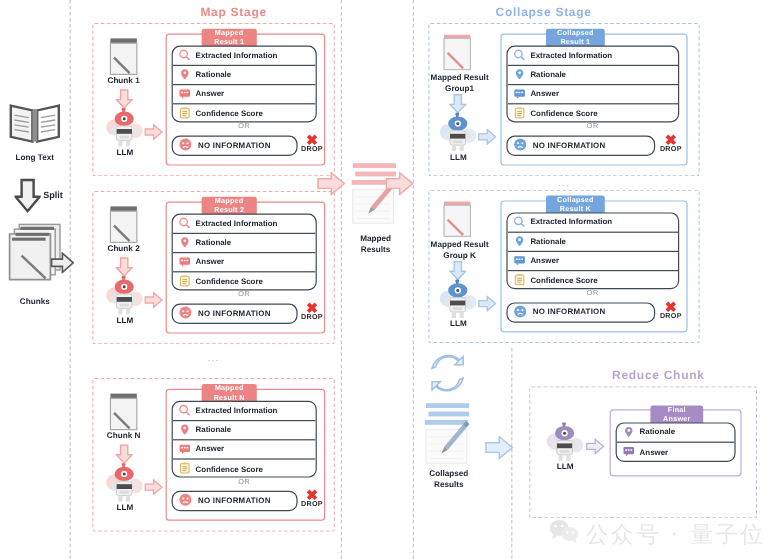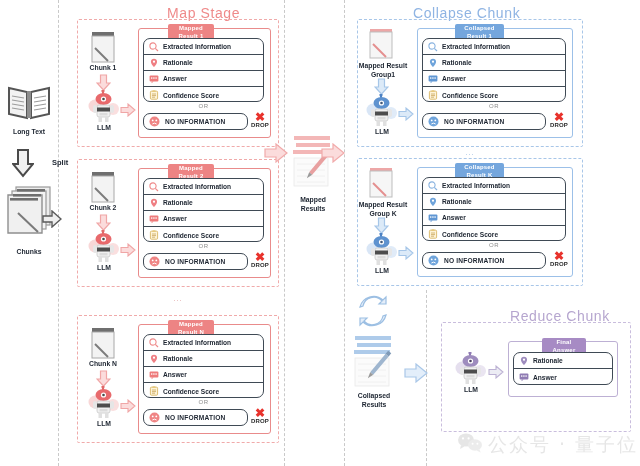--- a/index.html
+++ b/index.html
@@ -5,21 +5,21 @@
   html,body{margin:0;padding:0;}
   body{
     width:640px;height:466px;background:#ffffff;
     font-family:"Liberation Sans", sans-serif;
     overflow:hidden;position:relative;
   }
   #canvas{position:absolute;left:0;top:0;width:640px;height:466px;}
   .abs{position:absolute;}
 
   
-  .stage-title{font-size:14px;font-weight:normal;letter-spacing:.6px;white-space:nowrap;}
+  .stage-title{font-size:10px;font-weight:bold;letter-spacing:.6px;white-space:nowrap;}
   .t-map{color:#ef8a8a;}
   .t-collapse{color:#8fb4e3;}
   .t-reduce{color:#b6a6cf;}
 
   
   .vdiv{border-left:1px dashed #c9c9c9;width:0;}
 
   
   .panel{box-sizing:border-box;border:1px dashed #f0aaaa;border-radius:2px;background:transparent;}
   .panel-blue{box-sizing:border-box;border:1px dashed #a8c6e8;border-radius:2px;}
@@ -67,21 +67,21 @@
 <body>
 
 <div id="canvas">
 
   <div class="abs vdiv" style="left:58px;top:0px;height:466px;"></div>
   <div class="abs vdiv" style="left:284px;top:0px;height:466px;"></div>
   <div class="abs vdiv" style="left:344px;top:0px;height:466px;"></div>
   <div class="abs vdiv" style="left:426px;top:290px;height:176px;"></div>
 
   <div class="abs stage-title t-map" style="left:167px;top:5px;">Map Stage</div>
-  <div class="abs stage-title t-collapse" style="left:413px;top:5px;">Collapse Chunk</div>
+  <div class="abs stage-title t-collapse" style="left:413px;top:5px;">Collapse Stage</div>
   <div class="abs stage-title t-reduce" style="left:510px;top:308px;">Reduce Chunk</div>
 
   <div class="abs" style="left:5px;top:82px;">
     <svg width="48" height="40" viewBox="0 0 48 40">
       <path d="M4 6 L22 10 L22 36 L4 32 Z" fill="#f2f2f2" stroke="#555" stroke-width="2"></path>
       <path d="M44 6 L26 10 L26 36 L44 32 Z" fill="#ffffff" stroke="#555" stroke-width="2"></path>
       <rect x="22" y="9" width="4" height="27" fill="#8e8e8e"></rect>
       <g stroke="#9b9b9b" stroke-width="1.1">
         <line x1="7" y1="14" x2="19" y2="16"></line>
           <line x1="7" y1="18" x2="19" y2="20"></line>
@@ -94,21 +94,21 @@
       </g>
     </svg>
   </div>
   <div class="abs cap" style="left:0px;top:128px;width:58px;">Long Text</div>
 
   <div class="abs" style="left:12px;top:148px;">
     <svg width="22" height="30" viewBox="0 0 22 30">
       <path d="M6 2 H16 V16 H21 L11 28 L1 16 H6 Z" fill="#f0f0f0" stroke="#4a4a4a" stroke-width="2"></path>
     </svg>
   </div>
-  <div class="abs split-label" style="left:52px;top:158px;">Split</div>
+  <div class="abs split-label" style="left:36px;top:158px;">Split</div>
 
   <div class="abs" style="left:4px;top:185px;">
     <svg width="50" height="52" viewBox="0 0 50 52">
       <rect x="12" y="2" width="34" height="38" fill="#ededed" stroke="#9a9a9a" stroke-width="1.2"></rect>
       <rect x="8" y="6" width="34" height="38" fill="#f4f4f4" stroke="#9a9a9a" stroke-width="1.2"></rect>
       <path d="M4 10 H38 V48 H4 Z" fill="#f0f0f0" stroke="#8f8f8f" stroke-width="1.4"></path>
       <rect x="13" y="4" width="28" height="2.6" fill="#6f6f6f"></rect>
       <rect x="9" y="9" width="28" height="2.6" fill="#6f6f6f"></rect>
       <rect x="6" y="13" width="28" height="2.6" fill="#6f6f6f"></rect>
       <line x1="14" y1="28" x2="34" y2="47" stroke="#7a7a7a" stroke-width="2"></line>

